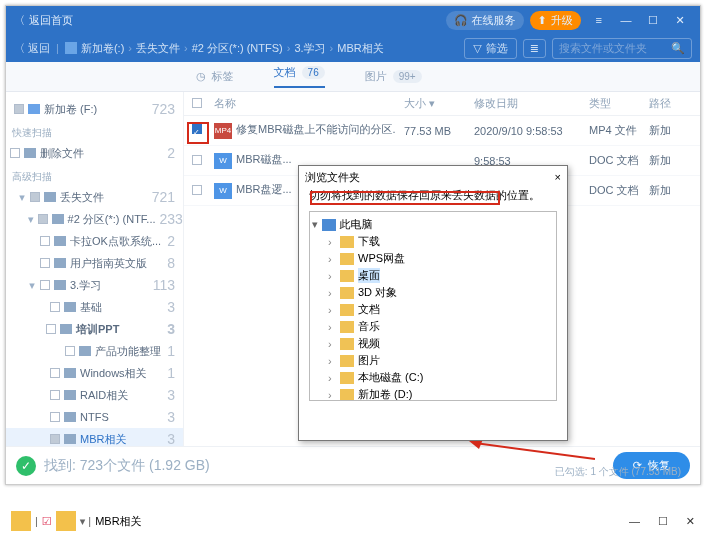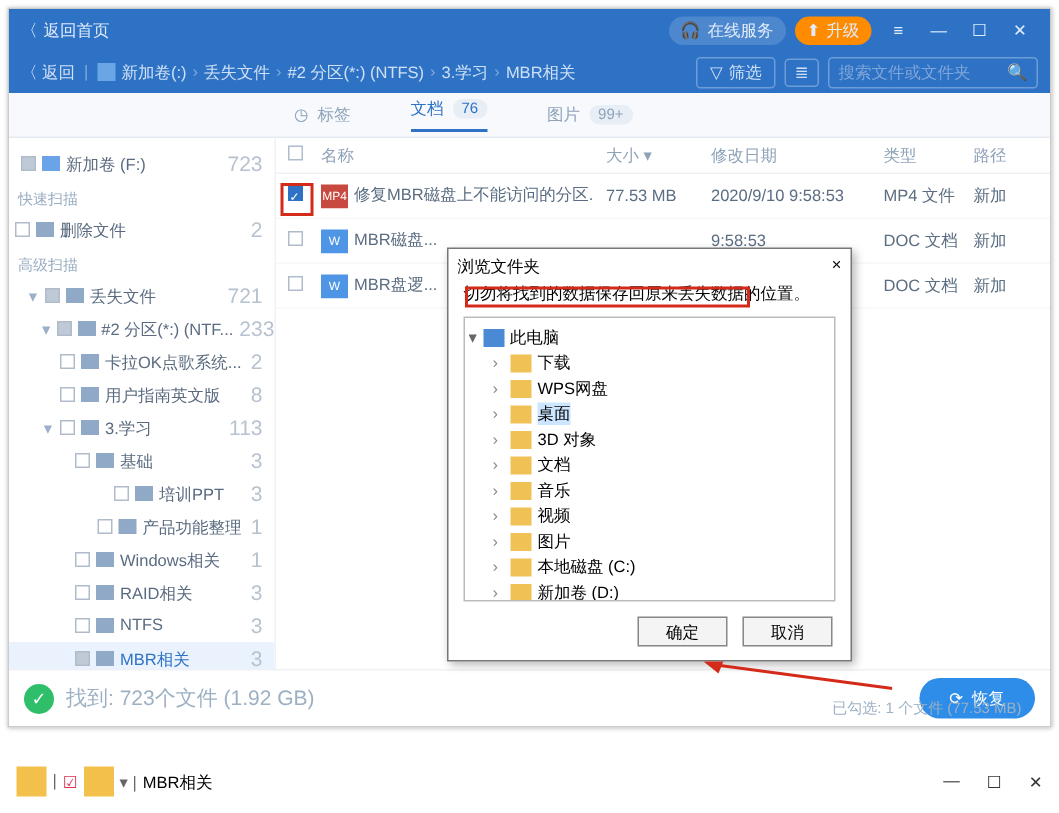--- a/index.html
+++ b/index.html
@@ -184,21 +184,21 @@
             <span class="fld"></span>
             <span>3.学习</span>
             <span class="num">113</span>
           </div>
           <div class="tree-item" style="padding-left: 44px;">
             <span class="cb"></span>
             <span class="fld"></span>
             <span>基础</span>
             <span class="num">3</span>
           </div>
-          <div class="tree-item" style="padding-left: 70px;">
+          <div class="tree-item" style="padding-left: 40px; font-weight: bold;">
             <span class="cb"></span>
             <span class="fld"></span>
             <span>培训PPT</span>
             <span class="num">3</span>
           </div>
           <div class="tree-item" style="padding-left: 59px;">
             <span class="cb"></span>
             <span class="fld"></span>
             <span>产品功能整理</span>
             <span class="num">1</span>
@@ -338,24 +338,20 @@
           <span style="color:#888;width:8px">›</span>
           <span class="ico"></span>
           <span class="lbl">本地磁盘 (C:)</span>
         </div>
         <div class="ti" style="padding-left: 16px;">
           <span style="color:#888;width:8px">›</span>
           <span class="ico"></span>
           <span class="lbl">新加卷 (D:)</span>
         </div>
       </div>
-  </div>
-  <div class="btns">
-    <button>确定</button>
-    <button>取消</button>
   </div>
 </div>
 
 <div class="redbox" style="top:122px;left:187px;width:22px;height:22px"></div>
 <div class="redbox" style="top:191px;left:310px;width:190px;height:14px"></div>
 
 <svg class="arrow">
     <line x1="130" y1="18" x2="10" y2="2" stroke="#d42a1a" stroke-width="2"></line>
     <polygon points="0,0 14,-2 10,8" fill="#d42a1a" transform="translate(4,0)"></polygon>
   </svg>

